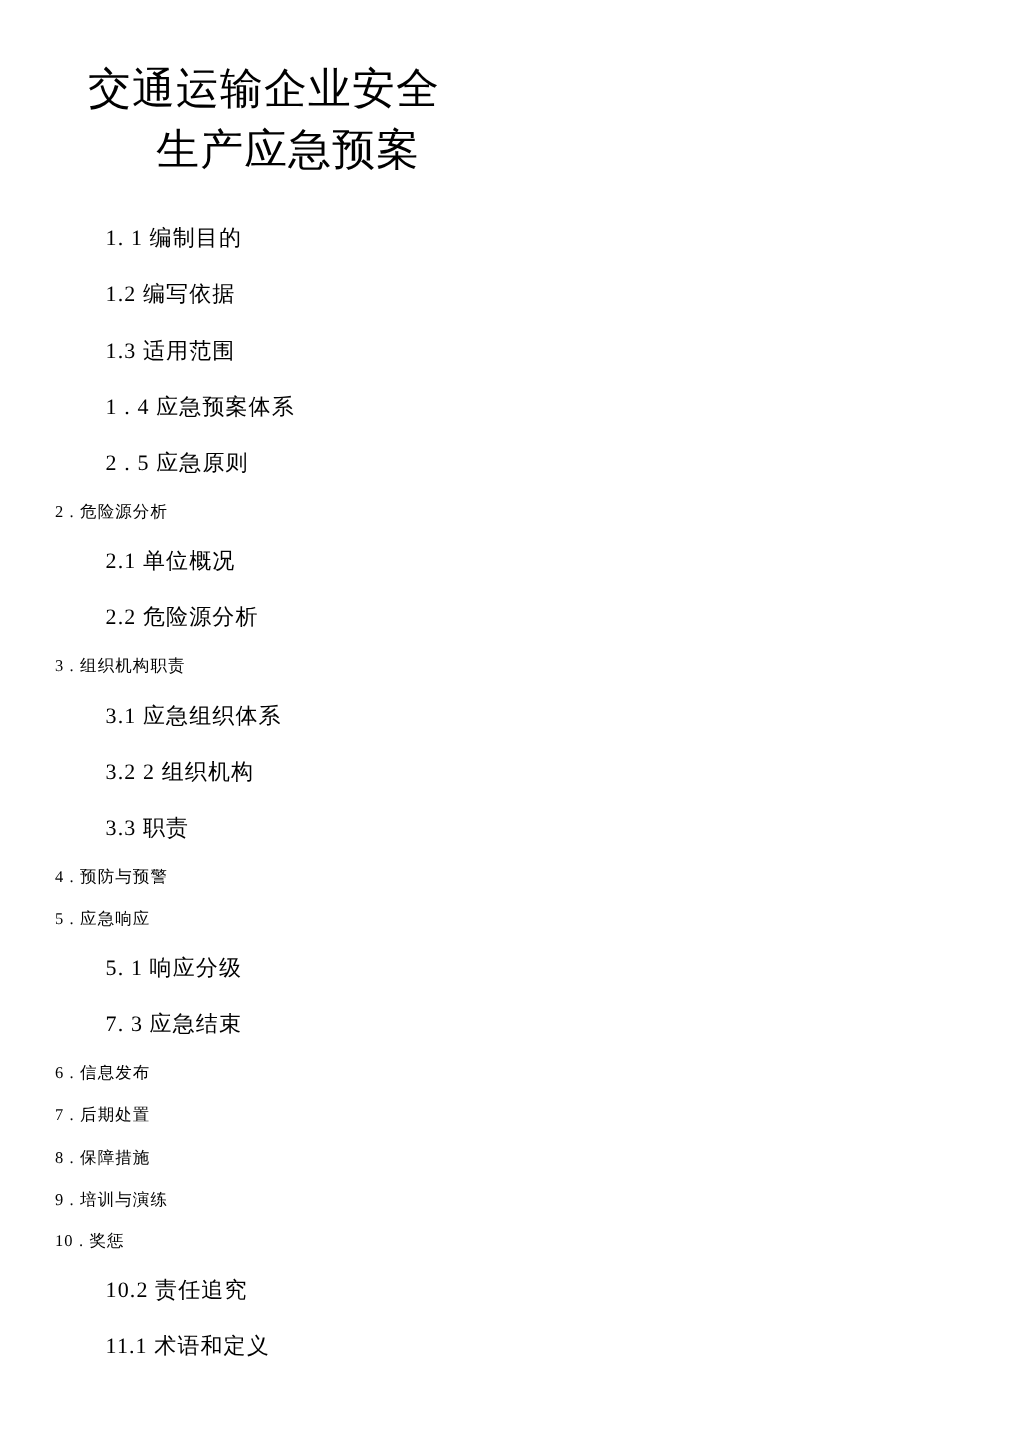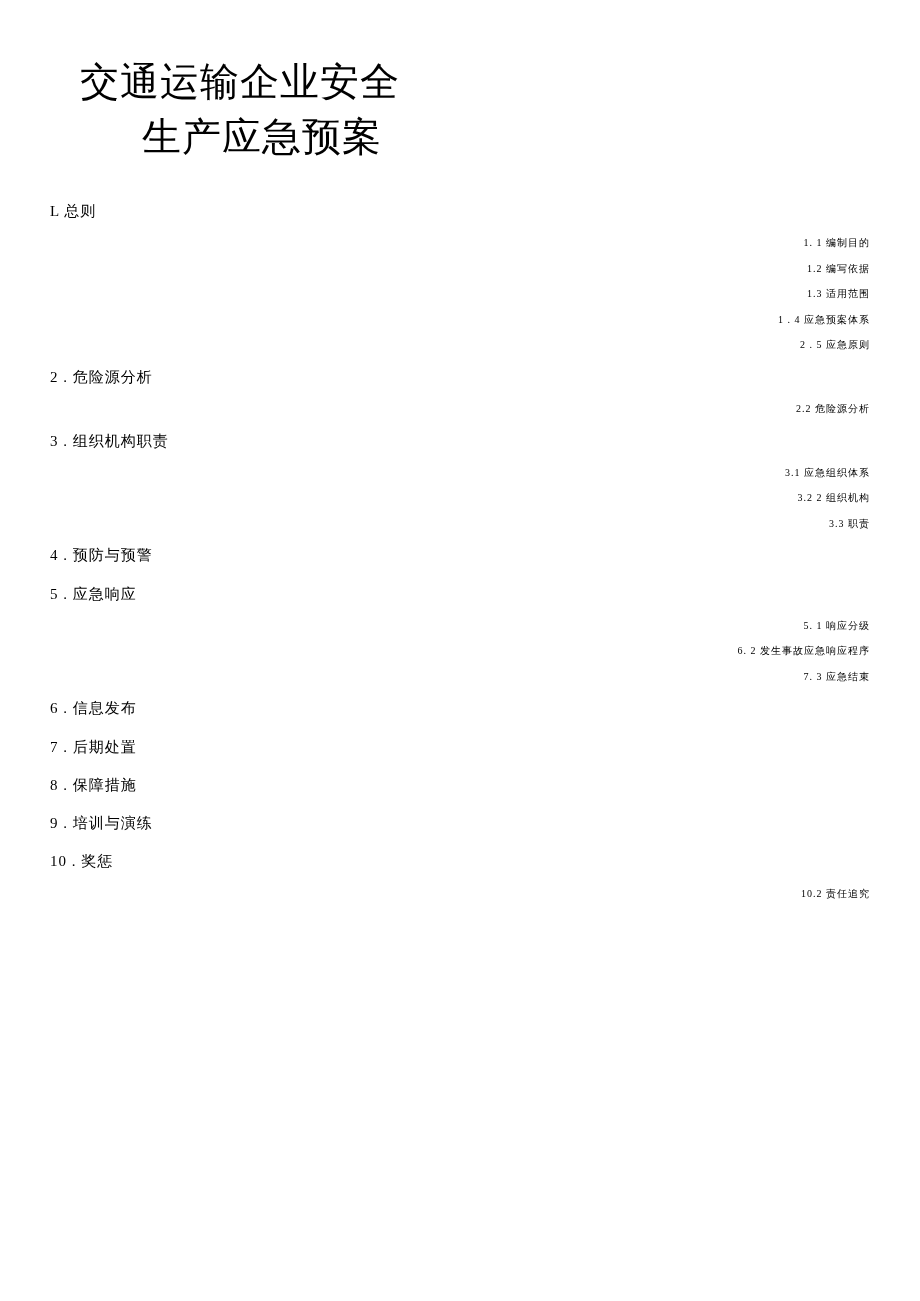--- a/index.html
+++ b/index.html
@@ -26,52 +26,51 @@
     }
     .title-line-2 {
       padding-left: 62px;
     }
     .toc-level-1 {
       font-size: 15px;
       line-height: 2.55;
       letter-spacing: 1px;
     }
     .toc-level-2 {
-      font-size: 10px;
+      font-size: 20px;
       line-height: 2.55;
       padding-left: 46px;
       letter-spacing: 1px;
-      text-align: right;
     }
   </style>
 </head>
 <body>
 
 <div class="title-block">
   <div class="title-line">交通运输企业安全</div>
   <div class="title-line title-line-2">生产应急预案</div>
 </div>
 
 <div id="toc-container">
-    <div class="toc-level-1">L 总则</div>
     <div class="toc-level-2">1.  1 编制目的</div>
     <div class="toc-level-2">1.2  编写依据</div>
     <div class="toc-level-2">1.3  适用范围</div>
     <div class="toc-level-2">1  . 4 应急预案体系</div>
     <div class="toc-level-2">2  . 5 应急原则</div>
     <div class="toc-level-1">2  . 危险源分析</div>
+    <div class="toc-level-2">2.1  单位概况</div>
     <div class="toc-level-2">2.2  危险源分析</div>
     <div class="toc-level-1">3  . 组织机构职责</div>
     <div class="toc-level-2">3.1  应急组织体系</div>
     <div class="toc-level-2">3.2 2 组织机构</div>
     <div class="toc-level-2">3.3  职责</div>
     <div class="toc-level-1">4  . 预防与预警</div>
     <div class="toc-level-1">5  . 应急响应</div>
     <div class="toc-level-2">5.   1 响应分级</div>
-    <div class="toc-level-2">6.   2 发生事故应急响应程序</div>
     <div class="toc-level-2">7.   3 应急结束</div>
     <div class="toc-level-1">6  . 信息发布</div>
     <div class="toc-level-1">7  . 后期处置</div>
     <div class="toc-level-1">8  . 保障措施</div>
     <div class="toc-level-1">9  . 培训与演练</div>
     <div class="toc-level-1">10  . 奖惩</div>
     <div class="toc-level-2">10.2  责任追究</div>
+    <div class="toc-level-2">11.1  术语和定义</div>
   </div>
 
 </body></html>

